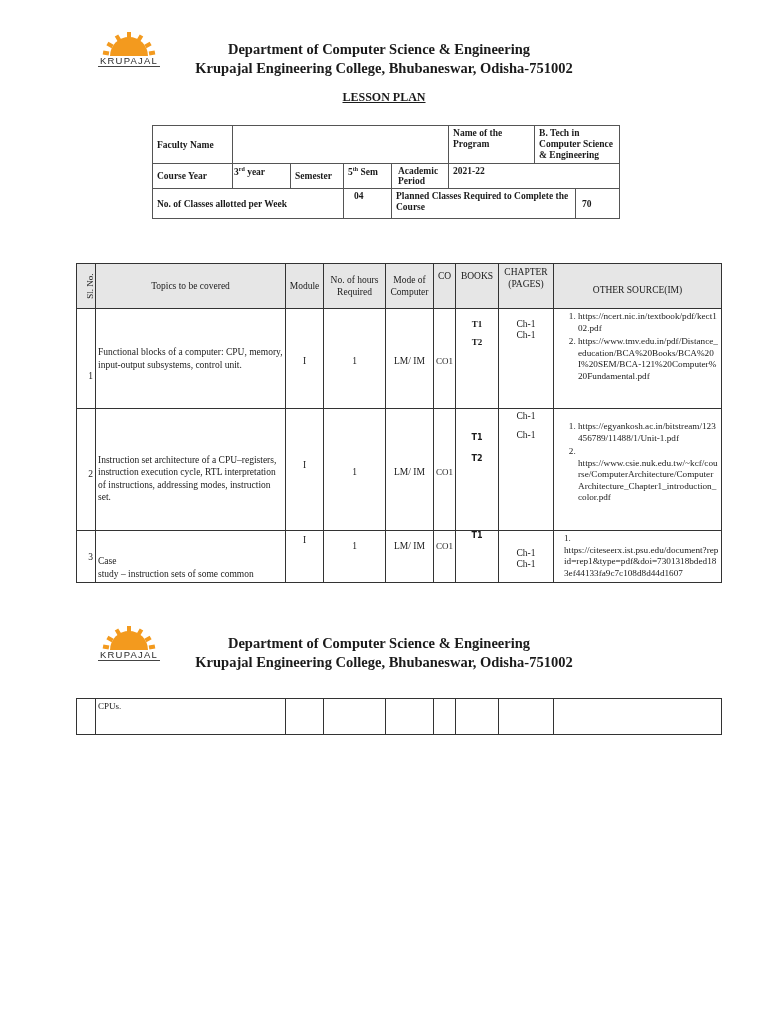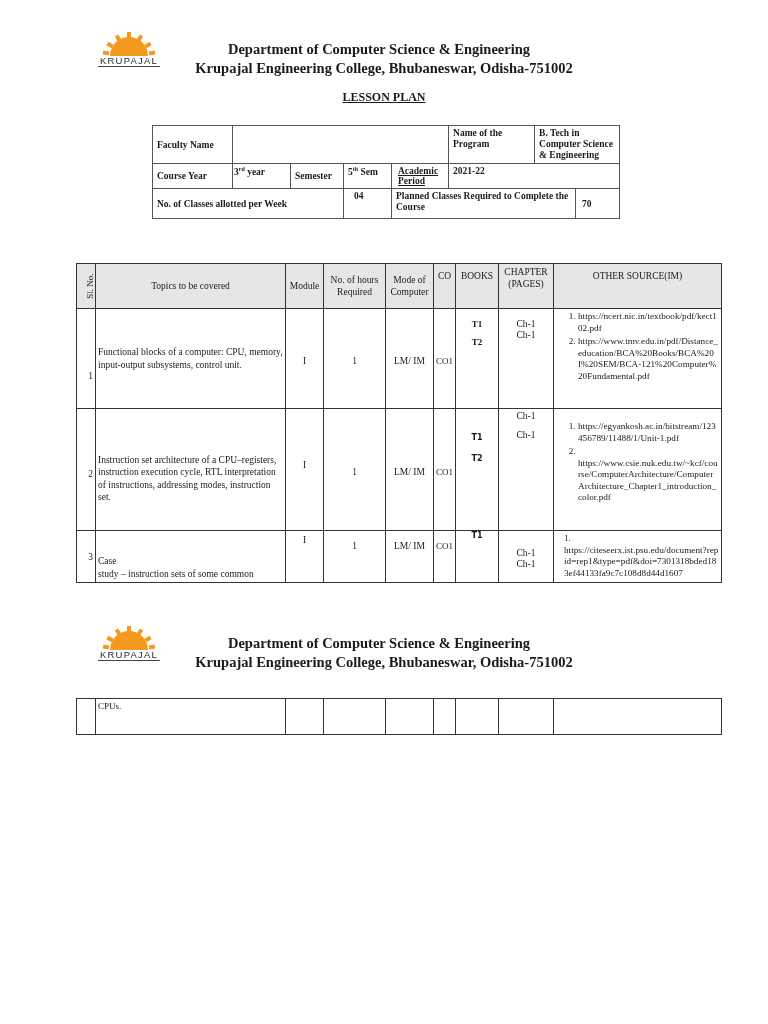--- a/index.html
+++ b/index.html
@@ -68,21 +68,21 @@
     <td class="b" style="width:80px;">Faculty Name</td>
     <td colspan="5"></td>
     <td class="b" style="width:86px; line-height:11px; vertical-align:top;">Name of the Program</td>
     <td class="b" colspan="2" style="line-height:11px; vertical-align:top;">B. Tech in Computer Science &amp; Engineering</td>
   </tr>
   <tr style="height:23px;">
     <td class="b">Course Year</td>
     <td class="b" style="width:58px; vertical-align:top; padding-left:1px;"><span>3</span><sup>rd</sup><span> year</span></td>
     <td class="b" style="width:53px;">Semester</td>
     <td class="b" style="width:48px; vertical-align:top;"><span>5</span><sup>th</sup><span> Sem</span></td>
-    <td class="b" colspan="2" style="padding-left:6px;text-decoration:underline;">Academic Period</td>
+    <td class="b" colspan="2" style="padding-left:6px;">Academic Period</td>
     <td class="b" colspan="3" style="vertical-align:top;">2021-22</td>
   </tr>
   <tr style="height:30px;">
     <td class="b" colspan="3">No. of Classes allotted per Week</td>
     <td class="b" style="vertical-align:top; padding-left:10px;">04</td>
     <td class="b" colspan="4" style="line-height:11px; vertical-align:top;">Planned Classes Required to Complete the Course</td>
     <td class="b" style="width:44px; padding-left:6px;">70</td>
   </tr>
 </tbody>
   </table>
@@ -102,21 +102,21 @@
   <tbody>
       <tr style="height:45px;">
     <th class="sl-head"><span class="rot">Sl. No.</span></th>
     <th>Topics to be covered</th>
     <th>Module</th>
     <th>No. of hours Required</th>
     <th>Mode of Computer</th>
     <th style="vertical-align:top; padding-top:6px;">CO</th>
     <th style="vertical-align:top; padding-top:6px;">BOOKS</th>
     <th style="vertical-align:top;">CHAPTER (PAGES)</th>
-    <th style="vertical-align:top; padding-top:6px;">OTHER SOURCE(IM)</th>
+    <th style="vertical-align:top; padding-top:20px;">OTHER SOURCE(IM)</th>
   </tr>
 
   <tr style="height:100px;">
     <td style="vertical-align:middle; text-align:right; padding-top:36px;">1</td>
     <td style="vertical-align:middle; line-height:12.5px; font-size:9.5px;">Functional blocks of a computer: CPU, memory, input-output subsystems, control unit.</td>
     <td class="center" style="vertical-align:middle; padding-top:6px;">I</td>
     <td class="center" style="vertical-align:middle; padding-top:6px;">1</td>
     <td class="center" style="vertical-align:middle; padding-top:6px;">LM/ IM</td>
     <td style="vertical-align:middle; padding-top:6px; font-size:9px;">CO1</td>
     <td class="center bold" style="padding-top:10px; font-size:9px;">

